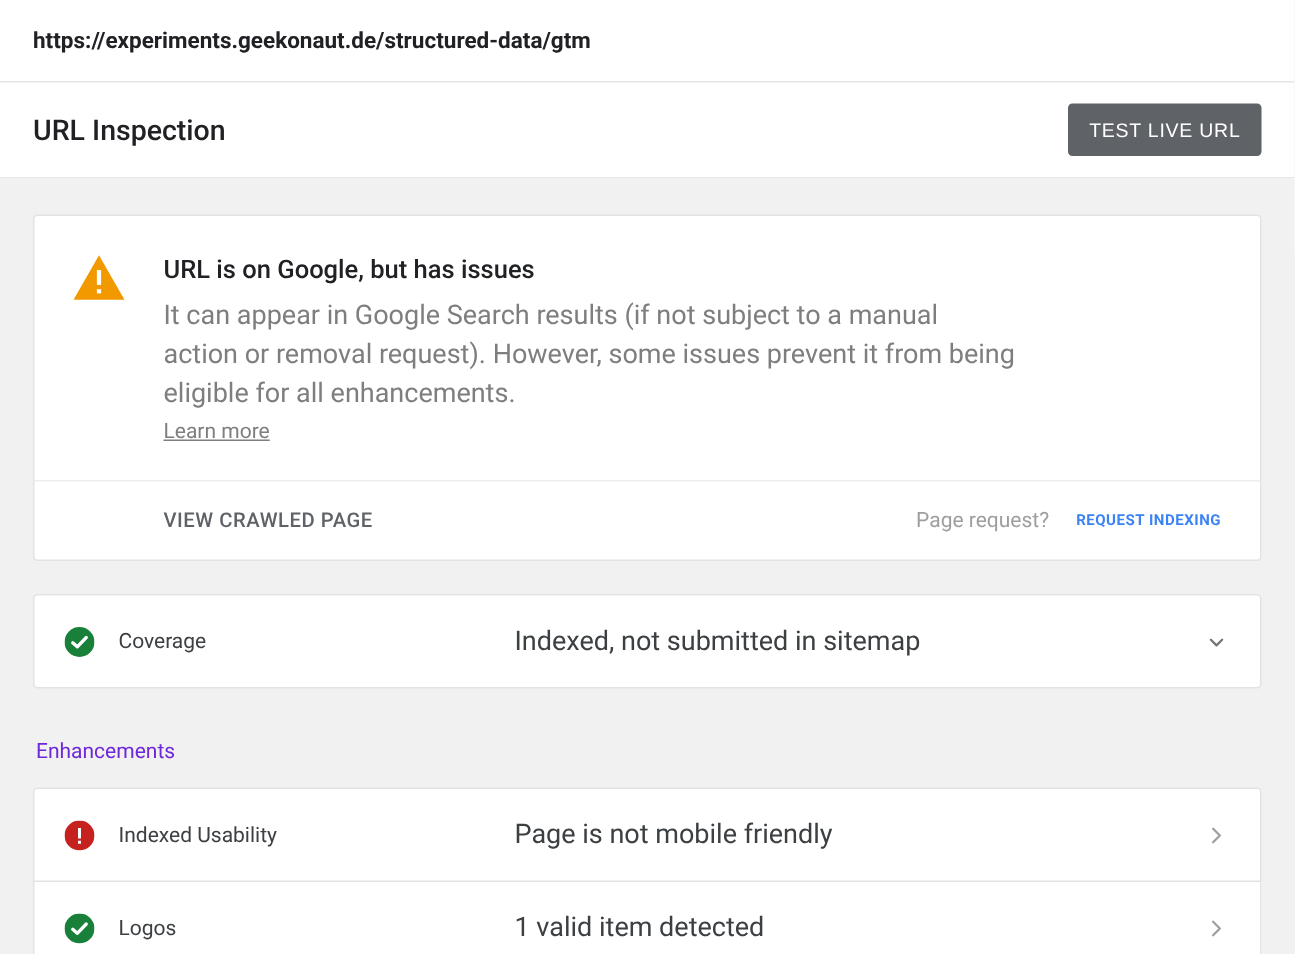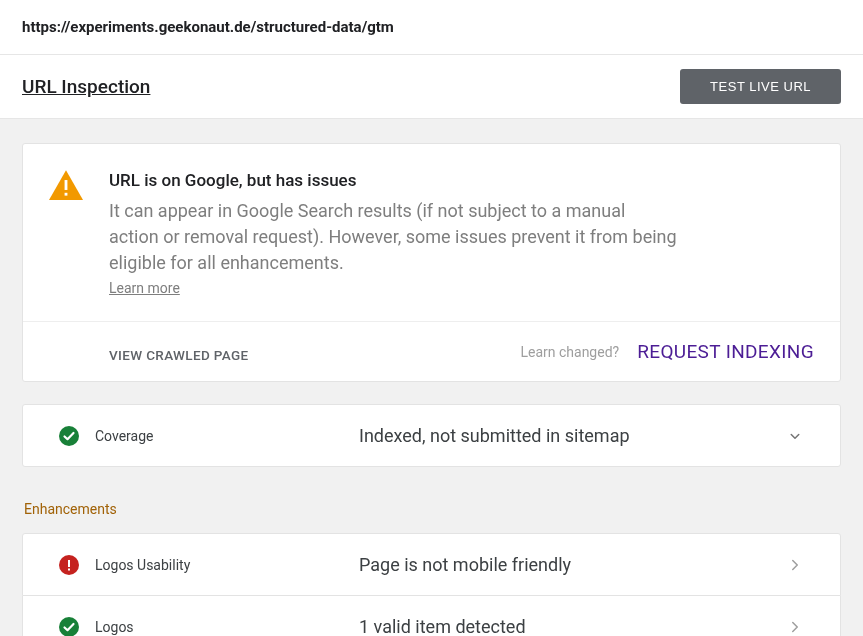--- a/index.html
+++ b/index.html
@@ -21,27 +21,26 @@
       display: flex;
       justify-content: space-between;
       align-items: center;
       padding: 14px 22px;
       border-bottom: 1px solid #e6e6e6;
     }
     .subheader h1 {
       font-size: 19px;
       font-weight: 500;
       color: #202124;
-      text-decoration: underline;
     }
     .test-btn {
       background: #5f6368;
       color: #fff;
       border: none;
-      padding: 10px 30px;
+      padding: 10px 14px;
       font-size: 13px;
       font-weight: 500;
       letter-spacing: 0.5px;
       border-radius: 3px;
       cursor: pointer;
     }
     .content {
       background: #f1f1f1;
       padding: 24px 22px 30px;
     }
@@ -98,33 +97,33 @@
     .footer-right {
       display: flex;
       align-items: center;
       gap: 18px;
     }
     .page-changed {
       font-size: 14px;
       color: #9e9e9e;
     }
     .request-indexing {
-      font-size: 19px;
-      font-weight: 400;
+      font-size: 10px;
+      font-weight: 700;
       letter-spacing: 0.35px;
-      color: #4c1d95;
+      color: #3b82f6;
       cursor: pointer;
     }
     .row-card {
       background: #fff;
       border: 1px solid #e3e3e3;
       border-radius: 3px;
       display: flex;
       align-items: center;
-      padding: 20px 36px;
+      padding: 20px 20px;
       cursor: pointer;
     }
     .row-card + .row-card { border-top: none; border-top-left-radius: 0; border-top-right-radius: 0; }
     .row-card.first-of-group { border-bottom-left-radius: 0; border-bottom-right-radius: 0; }
     .row-icon {
       width: 36px;
       flex-shrink: 0;
       display: flex;
       align-items: center;
     }
@@ -137,21 +136,21 @@
     .row-value {
       font-size: 18px;
       color: #3c4043;
       flex: 1;
     }
     .row-chevron {
       color: #9e9e9e;
     }
     .section-label {
       font-size: 14px;
-      color: #a16207;
+      color: #6d28d9;
       margin: 0 0 16px 2px;
     }
     .coverage-wrap { margin-bottom: 34px; }
     svg { display: block; }
   </style>
 </head>
 <body>
 
 <div class="url-bar">
   <span>https://experiments.geekonaut.de/structured-data/gtm</span>
@@ -175,21 +174,21 @@
       </div>
       <div class="status-text">
         <h2>URL is on Google, but has issues</h2>
         <p>It can appear in Google Search results (if not subject to a manual action or removal request). However, some issues prevent it from being eligible for all enhancements.</p>
         <a class="learn-link">Learn more</a>
       </div>
     </div>
     <div class="card-footer">
       <span class="view-crawled">VIEW CRAWLED PAGE</span>
       <div class="footer-right">
-        <span class="page-changed">Learn changed?</span>
+        <span class="page-changed">Page request?</span>
         <span class="request-indexing">REQUEST INDEXING</span>
       </div>
     </div>
   </div>
 
   <div class="coverage-wrap">
     <div class="row-card">
       <div class="row-icon">
         <svg width="20" height="20" viewBox="0 0 20 20">
           <circle cx="10" cy="10" r="10" fill="#188038"></circle>
@@ -210,21 +209,21 @@
 
   <div>
     <div class="row-card first-of-group">
       <div class="row-icon">
         <svg width="20" height="20" viewBox="0 0 20 20">
           <circle cx="10" cy="10" r="10" fill="#c5221f"></circle>
           <rect x="9" y="5" width="2" height="7" fill="#fff"></rect>
           <rect x="9" y="13.5" width="2" height="2" fill="#fff"></rect>
         </svg>
       </div>
-      <div class="row-label">Logos Usability</div>
+      <div class="row-label">Indexed Usability</div>
       <div class="row-value">Page is not mobile friendly</div>
       <div class="row-chevron">
         <svg width="18" height="18" viewBox="0 0 24 24">
             <path d="M9 6l6 6-6 6" stroke="#9e9e9e" stroke-width="2" fill="none" stroke-linecap="round" stroke-linejoin="round"></path>
           </svg>
       </div>
     </div>
     <div class="row-card">
       <div class="row-icon">
         <svg width="20" height="20" viewBox="0 0 20 20">

